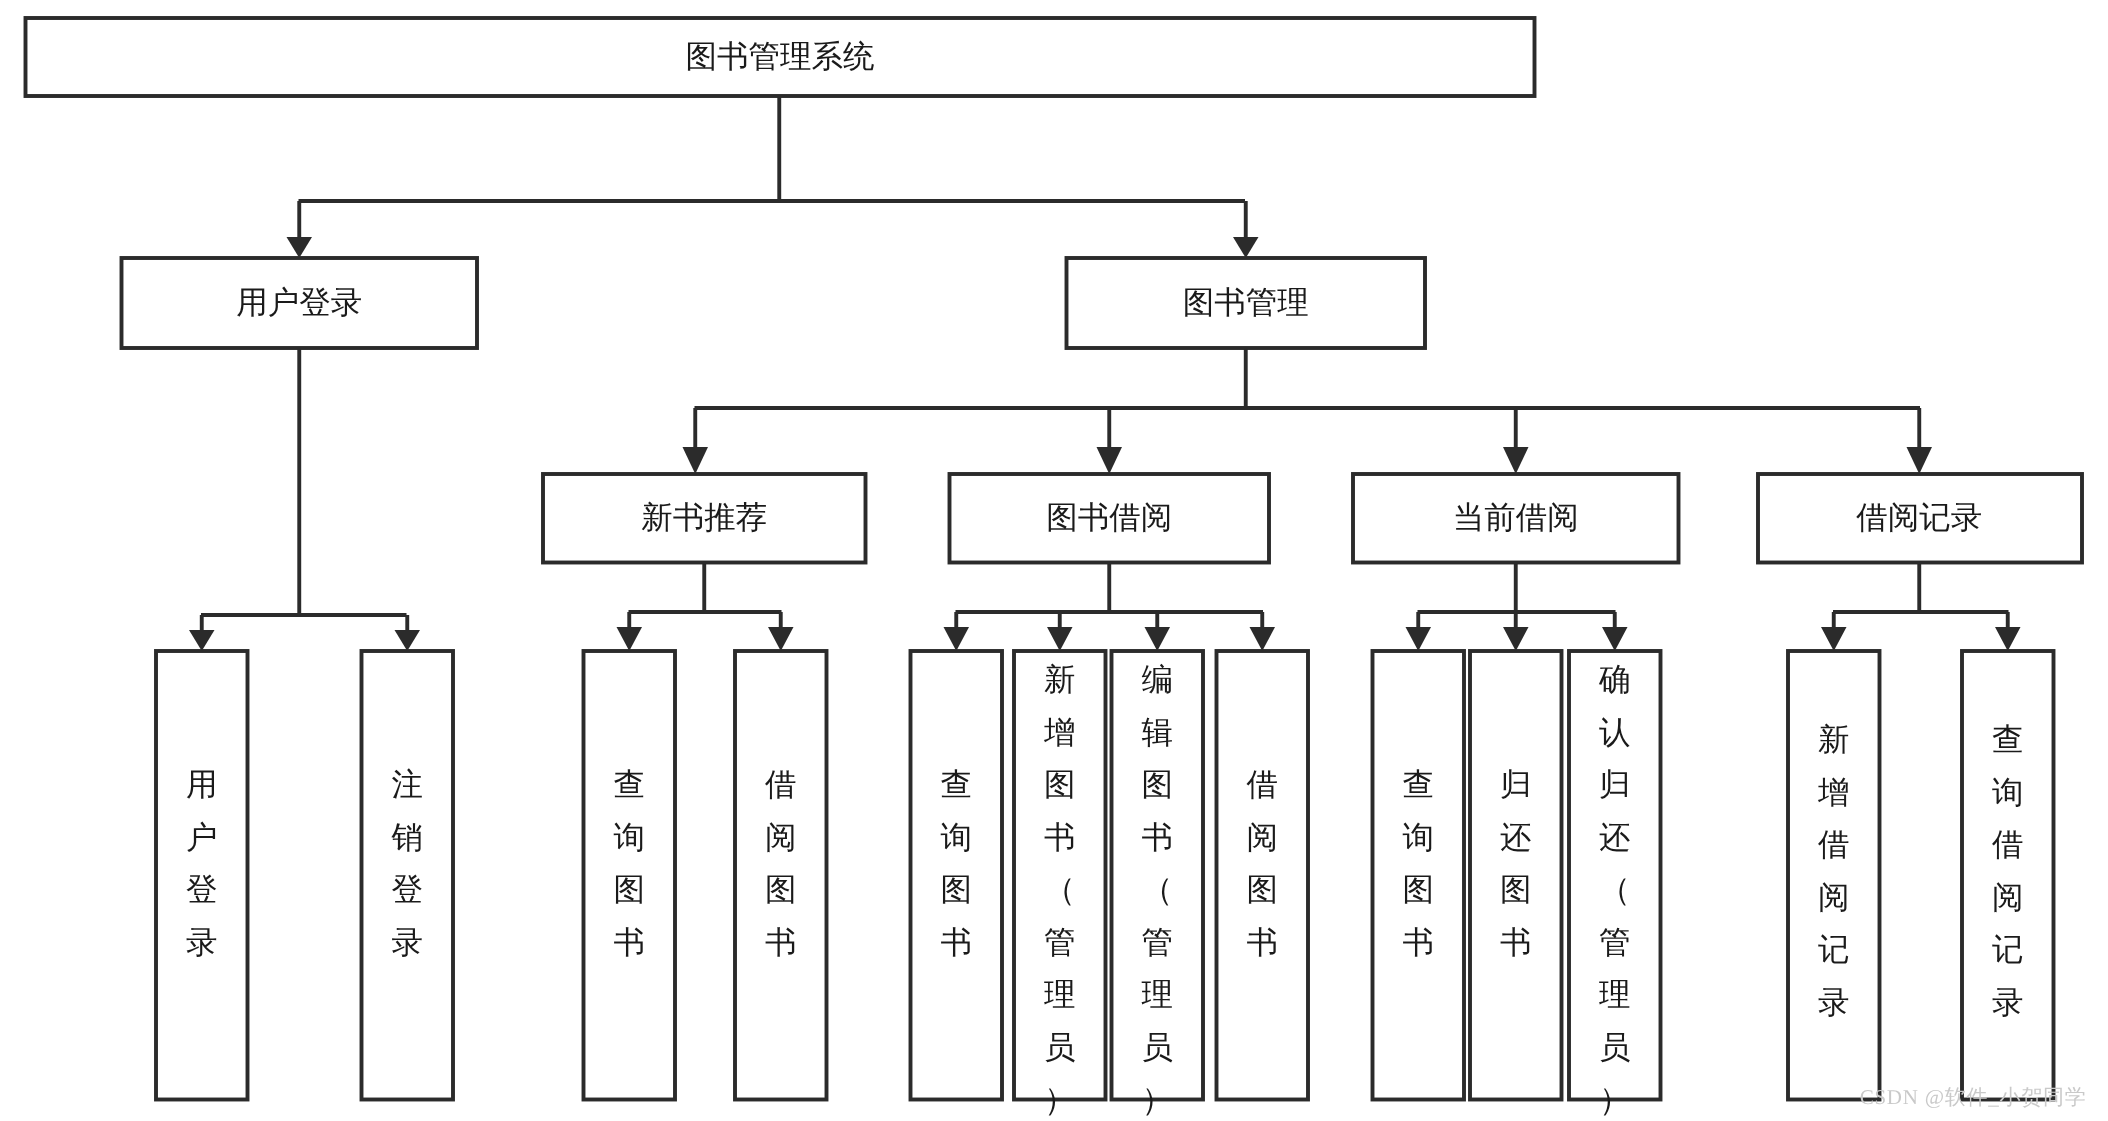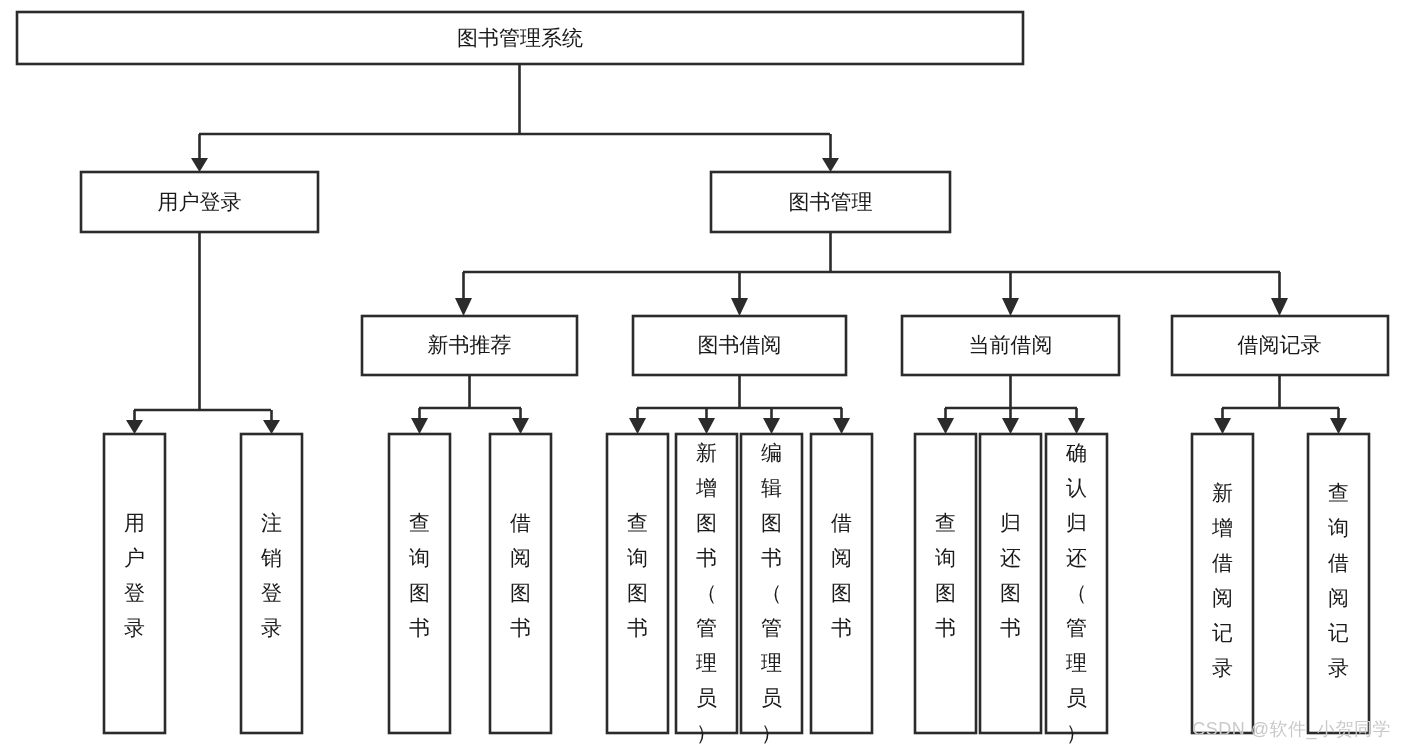--- a/index.html
+++ b/index.html
@@ -52,22 +52,22 @@
     fill: #1a1a1a;
     font-family: "DejaVu Sans", "Liberation Sans", sans-serif;
     font-size: 21px;
     text-anchor: middle;
   }
   .watermark {
     position: absolute;
     right: 14px;
     bottom: 6px;
     color: #c9c9c9;
-    font-size: 18px;
-    font-family: Liberation Sans, sans-serif;
+    font-size: 14px;
+    font-family: Liberation Serif, serif;
     white-space: nowrap;
     letter-spacing: 0.5px;
     user-select: none;
   }
 </style>
 </head>
 <body>
 
 <div id="diagram-root">
 

